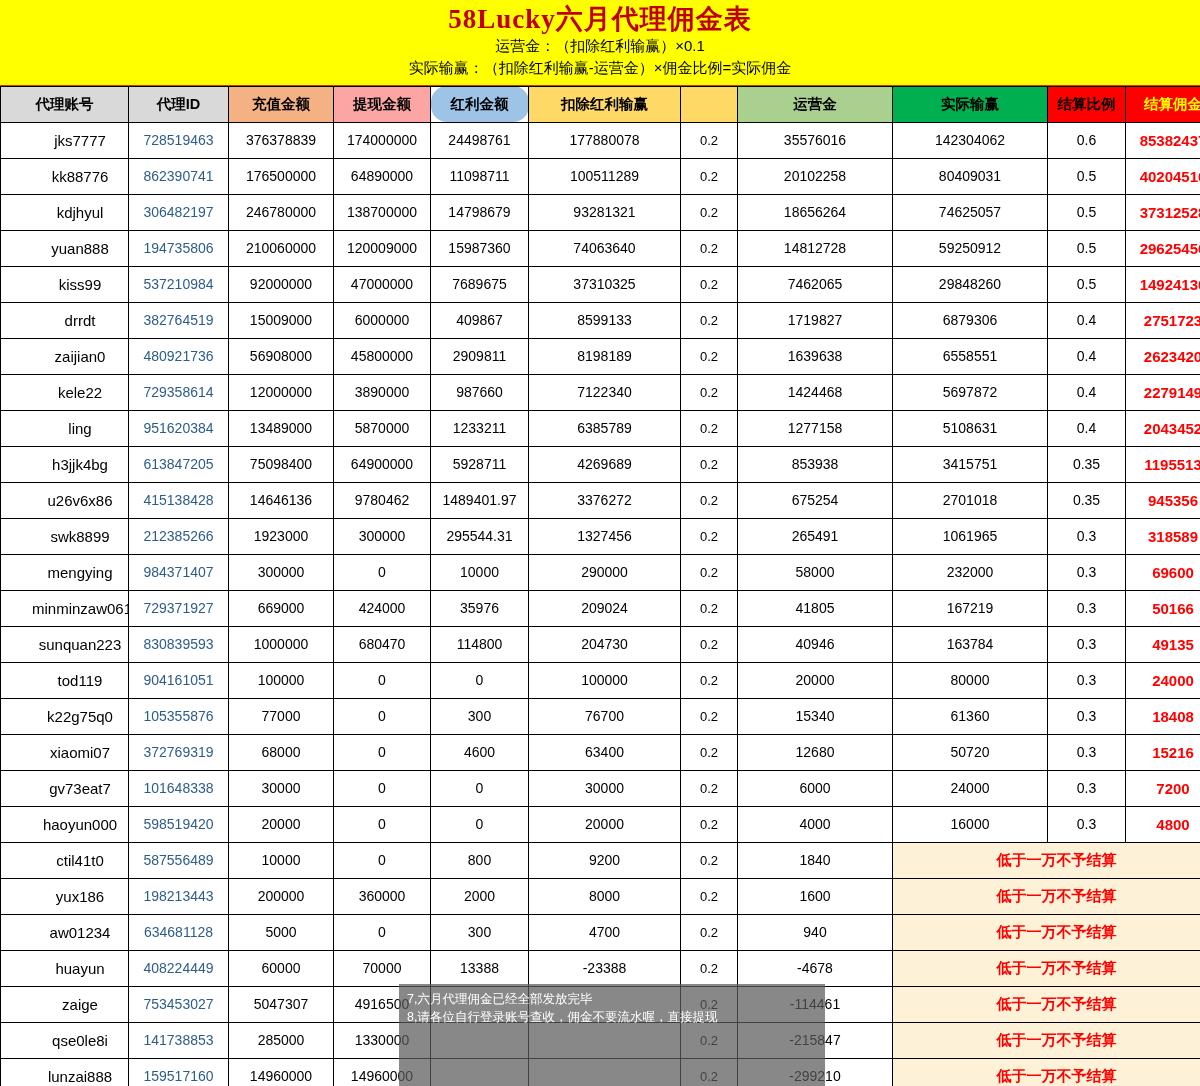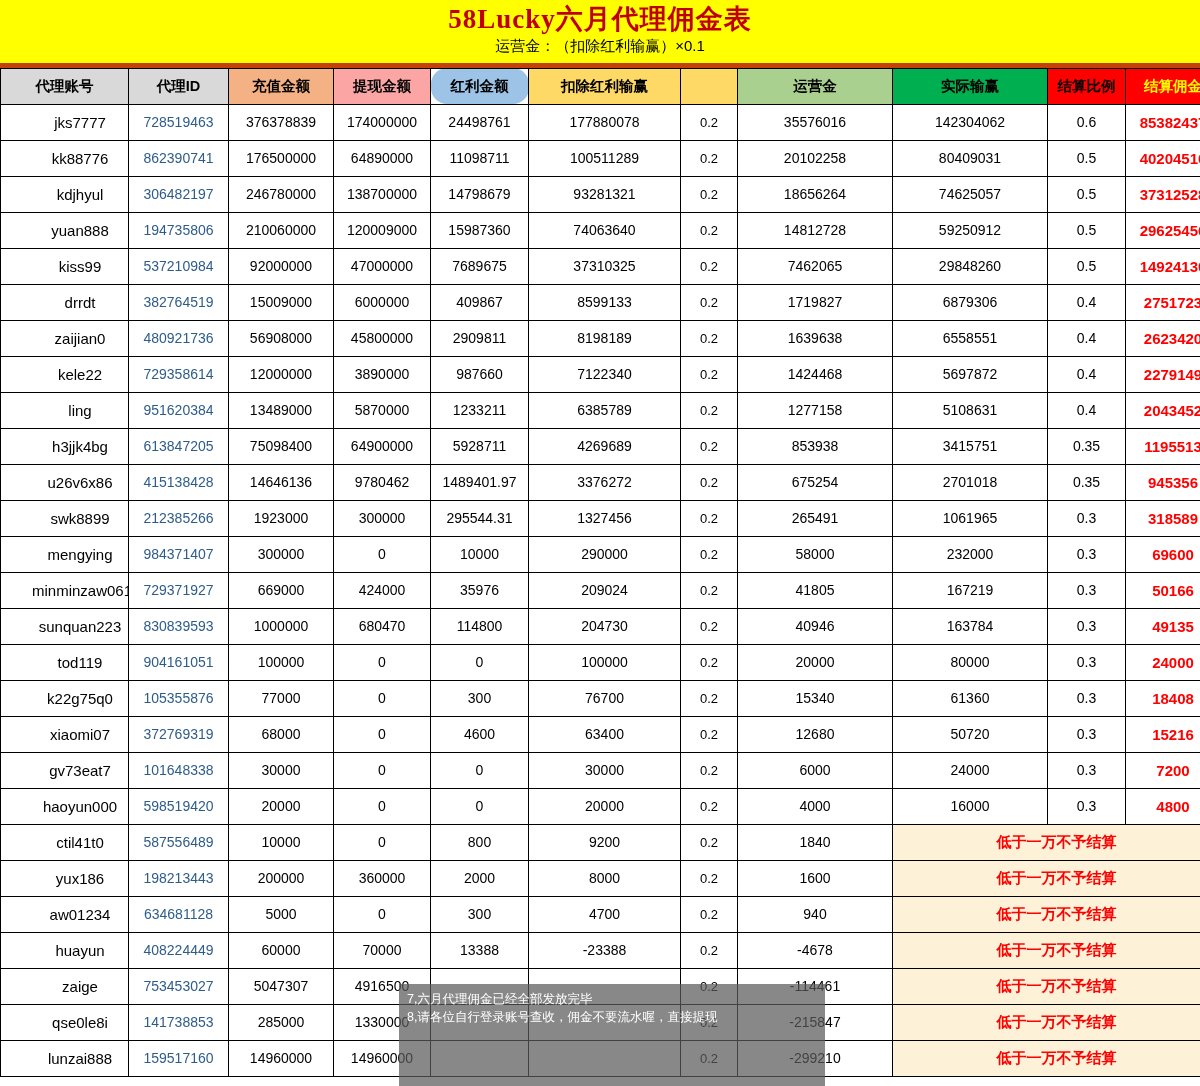--- a/index.html
+++ b/index.html
@@ -10,21 +10,21 @@
   }
   #page {
     width: 1200px;
     height: 1086px;
     position: relative;
     overflow: hidden;
     background: #fff;
   }
   .title-band {
     background: #ffff00;
-    border-bottom: 5px solid #c2410c;
+    border-bottom: 1px solid #c2410c;
     padding: 4px 0 6px 0;
     text-align: center;
   }
   .title-main {
     font-family: "Liberation Serif", serif;
     font-weight: bold;
     font-size: 27px;
     color: #c00000;
     letter-spacing: 1px;
     line-height: 1.15;
@@ -106,20 +106,21 @@
   .overlay div { white-space: nowrap; }
 </style>
 </head>
 <body>
 
 <div id="page">
 
   <div class="title-band">
     <div class="title-main">58Lucky六月代理佣金表</div>
     <div class="title-sub">运营金：（扣除红利输赢）×0.1</div>
+    <div class="title-sub">实际输赢：（扣除红利输赢-运营金）×佣金比例=实际佣金</div>
   </div>
 
   <table>
     <colgroup>
       <col class="c-acct">
         <col class="c-id">
         <col class="c-recharge">
         <col class="c-withdraw">
       <col class="c-bonus">
         <col class="c-deduct">

